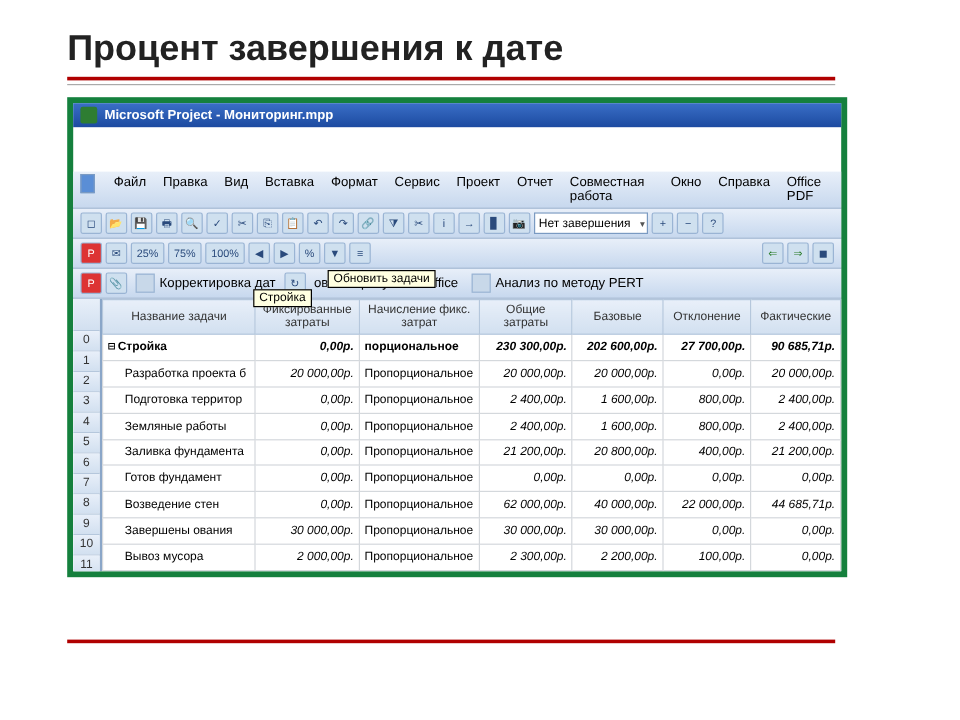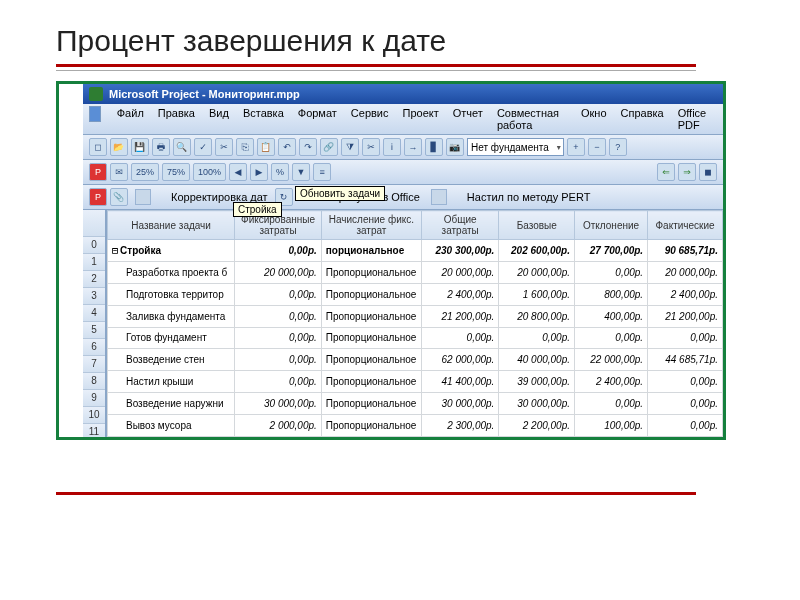--- a/index.html
+++ b/index.html
@@ -11,40 +11,39 @@
     position: relative;
     overflow: hidden;
   }
   .slide {
     padding: 24px 56px 0 56px;
   }
   .slide-title {
     font-size: 30px;
     color: #222;
     margin: 0 0 6px 0;
-    font-weight: normal;
+    font-weight: bold;
     font-family: Verdana, sans-serif;
   }
   .redline {
     height: 3px;
     background: #b00000;
     margin-bottom: 3px;
     width: 640px;
   }
   .grayline {
     height: 1px;
     background: #aaa;
     width: 640px;
     margin-bottom: 10px;
   }
   .app-window {
     width: 640px;
-    border: 3px solid #15803d;
+    border: 5px solid #15803d;
     font-size: 11px;
-    padding-left: 24px;
   }
   .titlebar {
     background: linear-gradient(to bottom, #3a6fc7, #1c4aa0);
     color: #fff;
     padding: 3px 6px;
     display: flex;
     align-items: center;
     font-weight: bold;
   }
   .titlebar .icon {
@@ -52,20 +51,21 @@
     background: #2e7d32;
     margin-right: 6px;
     border-radius: 2px;
   }
   .menubar {
     background: linear-gradient(to bottom, #e8eff9, #c7d8ee);
     padding: 2px 6px;
     display: flex;
     gap: 10px;
     border-bottom: 1px solid #8aa6c8;
+    margin-top: 37px;
   }
   .menubar .mi {
     cursor: default;
     padding: 1px 2px;
   }
   .menu-icon {
     width: 14px; height: 14px;
     background: #5a8ed6;
     border: 1px solid #7a9ac2;
     margin-right: 4px;
@@ -105,21 +105,21 @@
   .combo::after {
     content: "▾";
     position: absolute;
     right: 2px;
     font-size: 8px;
     color: #555;
   }
   .textbtn {
     display: inline-flex;
     align-items: center;
-    gap: 20px;
+    gap: 4px;
     padding: 1px 4px;
     cursor: default;
   }
   .textbtn .ib {
     width: 14px; height: 14px; background: #c8d8e9; border:1px solid #9ab4d4;
   }
   .tooltip {
     position: absolute;
     background: #ffffe1;
     border: 1px solid #000;
@@ -230,21 +230,21 @@
       <span class="tbtn">📋</span>
       <span class="tbtn">↶</span>
       <span class="tbtn">↷</span>
       <span class="tbtn">🔗</span>
       <span class="tbtn">⧩</span>
       <span class="tbtn">✂</span>
       <span class="tbtn">ℹ</span>
       <span class="tbtn">→</span>
       <span class="tbtn">▊</span>
       <span class="tbtn">📷</span>
-      <span class="combo">Нет фундамента</span>
+      <span class="combo">Нет завершения</span>
       <span class="tbtn">+</span>
       <span class="tbtn">−</span>
       <span class="tbtn">?</span>
     </div>
 
     <div class="toolbar">
       <span class="tbtn" style="background:#d33;color:#fff">P</span>
       <span class="tbtn">✉</span>
       <span class="tbtn w">25%</span>
       <span class="tbtn w">75%</span>
@@ -266,21 +266,21 @@
       <span class="textbtn">
         <span class="ib"></span>
         <span>Корректировка дат</span>
       </span>
       <span class="tbtn">↻</span>
       <span class="textbtn">
         <span>ования рисунка в Office</span>
       </span>
       <span class="textbtn">
         <span class="ib"></span>
-        <span>Настил по методу PERT</span>
+        <span>Анализ по методу PERT</span>
       </span>
       <div class="tooltip" style="left:212px; top:1px;">Обновить задачи</div>
       <div class="tooltip" style="left:150px; top:17px;">Стройка</div>
     </div>
 
     <div class="grid-wrap">
       <div class="rowhdr-col">
         <div class="rowhdr head"></div>
         <div id="rowhdrs">
             <div class="rowhdr">0</div>
@@ -331,20 +331,29 @@
             <tr>
               <td class="name indent">Подготовка территор</td>
               <td class="num">0,00р.</td>
               <td class="">Пропорциональное</td>
               <td class="num">2 400,00р.</td>
               <td class="num">1 600,00р.</td>
               <td class="num">800,00р.</td>
               <td class="num col-actual">2 400,00р.</td>
             </tr>
             <tr>
+              <td class="name indent">Земляные работы</td>
+              <td class="num">0,00р.</td>
+              <td class="">Пропорциональное</td>
+              <td class="num">2 400,00р.</td>
+              <td class="num">1 600,00р.</td>
+              <td class="num">800,00р.</td>
+              <td class="num col-actual">2 400,00р.</td>
+            </tr>
+            <tr>
               <td class="name indent">Заливка фундамента</td>
               <td class="num">0,00р.</td>
               <td class="">Пропорциональное</td>
               <td class="num">21 200,00р.</td>
               <td class="num">20 800,00р.</td>
               <td class="num">400,00р.</td>
               <td class="num col-actual">21 200,00р.</td>
             </tr>
             <tr>
               <td class="name indent">Готов фундамент</td>
@@ -358,30 +367,21 @@
             <tr>
               <td class="name indent">Возведение стен</td>
               <td class="num">0,00р.</td>
               <td class="">Пропорциональное</td>
               <td class="num">62 000,00р.</td>
               <td class="num">40 000,00р.</td>
               <td class="num">22 000,00р.</td>
               <td class="num col-actual">44 685,71р.</td>
             </tr>
             <tr>
-              <td class="name indent">Настил крыши</td>
-              <td class="num">0,00р.</td>
-              <td class="">Пропорциональное</td>
-              <td class="num">41 400,00р.</td>
-              <td class="num">39 000,00р.</td>
-              <td class="num">2 400,00р.</td>
-              <td class="num col-actual">0,00р.</td>
-            </tr>
-            <tr>
-              <td class="name indent">Возведение наружни</td>
+              <td class="name indent">Завершены ования</td>
               <td class="num">30 000,00р.</td>
               <td class="">Пропорциональное</td>
               <td class="num">30 000,00р.</td>
               <td class="num">30 000,00р.</td>
               <td class="num">0,00р.</td>
               <td class="num col-actual">0,00р.</td>
             </tr>
             <tr>
               <td class="name indent">Вывоз мусора</td>
               <td class="num">2 000,00р.</td>

